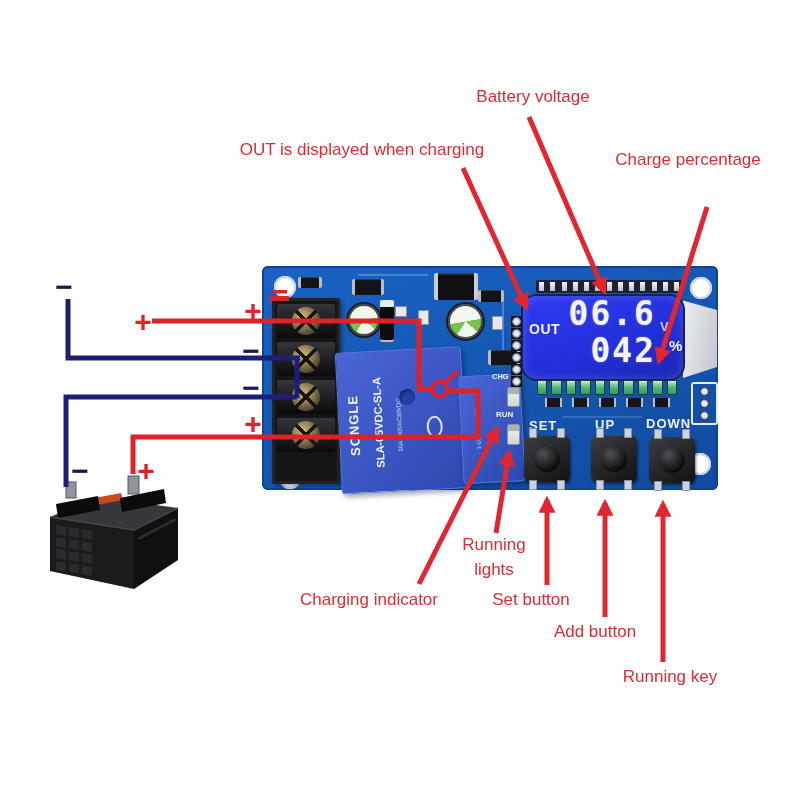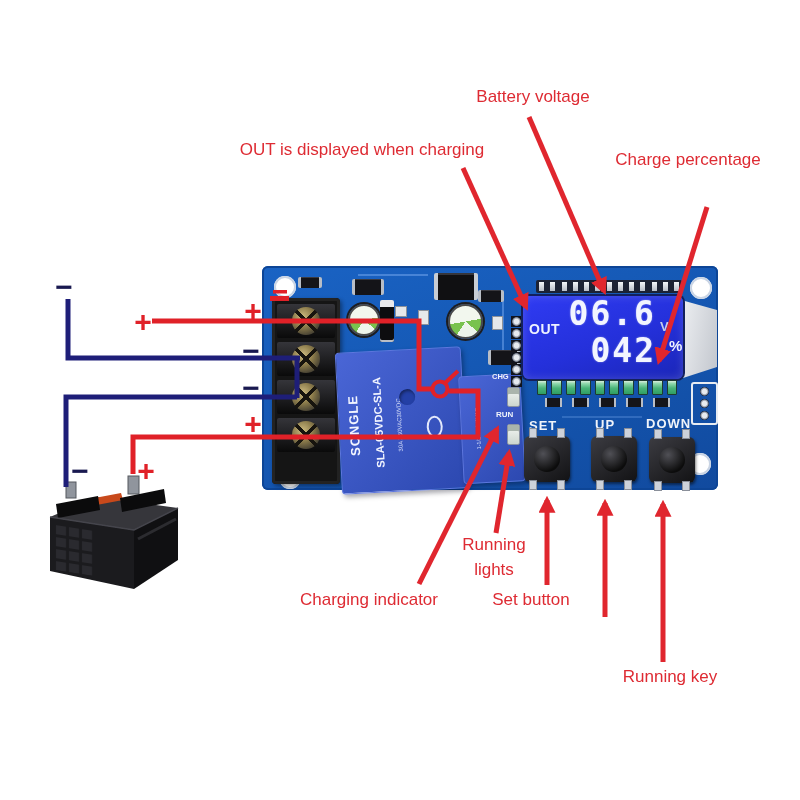--- a/index.html
+++ b/index.html
@@ -74,21 +74,21 @@
     background:radial-gradient(circle,#e6eaef 30%,#788090 52%,#10131c 60%);}
   #padgroup{position:absolute;left:429px;top:116px;width:23px;height:39px;border:2px solid #e8ecf2;
     border-radius:3px;display:flex;flex-direction:column;align-items:center;justify-content:space-evenly;}
   #padgroup span{width:9px;height:9px;border-radius:50%;
     background:radial-gradient(circle,#e6eaef 35%,#788090 60%,#15181f 70%);}
 
   
   #lcdpins{position:absolute;left:274px;top:14px;width:140px;height:13px;background:#1c2234;
     border-radius:2px;display:flex;justify-content:space-between;padding:0 3px;}
   #lcdpins span{width:5px;height:9px;margin-top:2px;background:linear-gradient(#f4f6f9,#b6bcc7);}
-  #lcd{position:absolute;left:261px;top:30px;width:160px;height:83px;border-radius:6px;
+  #lcd{position:absolute;left:261px;top:30px;width:160px;height:83px;border-radius:14px;
     background:linear-gradient(160deg,#2f3bf2 0%,#2430da 55%,#1b26b8 100%);
     box-shadow:0 0 0 2px #13205c,inset 0 0 10px rgba(255,255,255,.18);z-index:2;}
   .lcd-txt{position:absolute;color:#eef2ff;font-weight:bold;}
   #lcd-out{left:6px;top:25px;font-size:14px;letter-spacing:.5px;}
   .lcd-digits{position:absolute;right:27px;font-family:"DejaVu Sans Mono",monospace;font-weight:bold;
     font-size:33px;line-height:37px;letter-spacing:2px;color:#f2f5ff;text-shadow:0 0 2px rgba(255,255,255,.45);}
   #lcd-v1{top:-1px;}
   #lcd-v2{top:36px;}
   #lcd-u1{left:137px;top:23px;font-size:13px;color:#c6cde9;}
   #lcd-u2{left:146px;top:41px;font-size:15px;}
@@ -314,20 +314,21 @@
   <div class="ann" style="left:362px;top:137px;">OUT is displayed when charging</div>
   <div class="ann" style="left:688px;top:145px;line-height:30px;">
     <span>Charge percentage</span>
   </div>
   <div class="ann" style="left:494px;top:532px;">
     <span>Running</span>
     <span>lights</span>
   </div>
   <div class="ann" style="left:369px;top:587px;">Charging indicator</div>
   <div class="ann" style="left:531px;top:587px;">Set button</div>
+  <div class="ann" style="left:595px;top:619px;">Add button</div>
   <div class="ann" style="left:670px;top:664px;">Running key</div>
 
   <span class="pol navy" style="left:64px;top:287px;">−</span>
   <span class="pol red" style="left:143px;top:322px;">+</span>
   <span class="pol red" style="left:253px;top:311px;">+</span>
   <span class="pol navy" style="left:251px;top:351px;">−</span>
   <span class="pol navy" style="left:251px;top:388px;">−</span>
   <span class="pol red" style="left:253px;top:424px;">+</span>
   <span class="pol navy" style="left:80px;top:471px;">−</span>
   <span class="pol red" style="left:146px;top:471px;">+</span>

